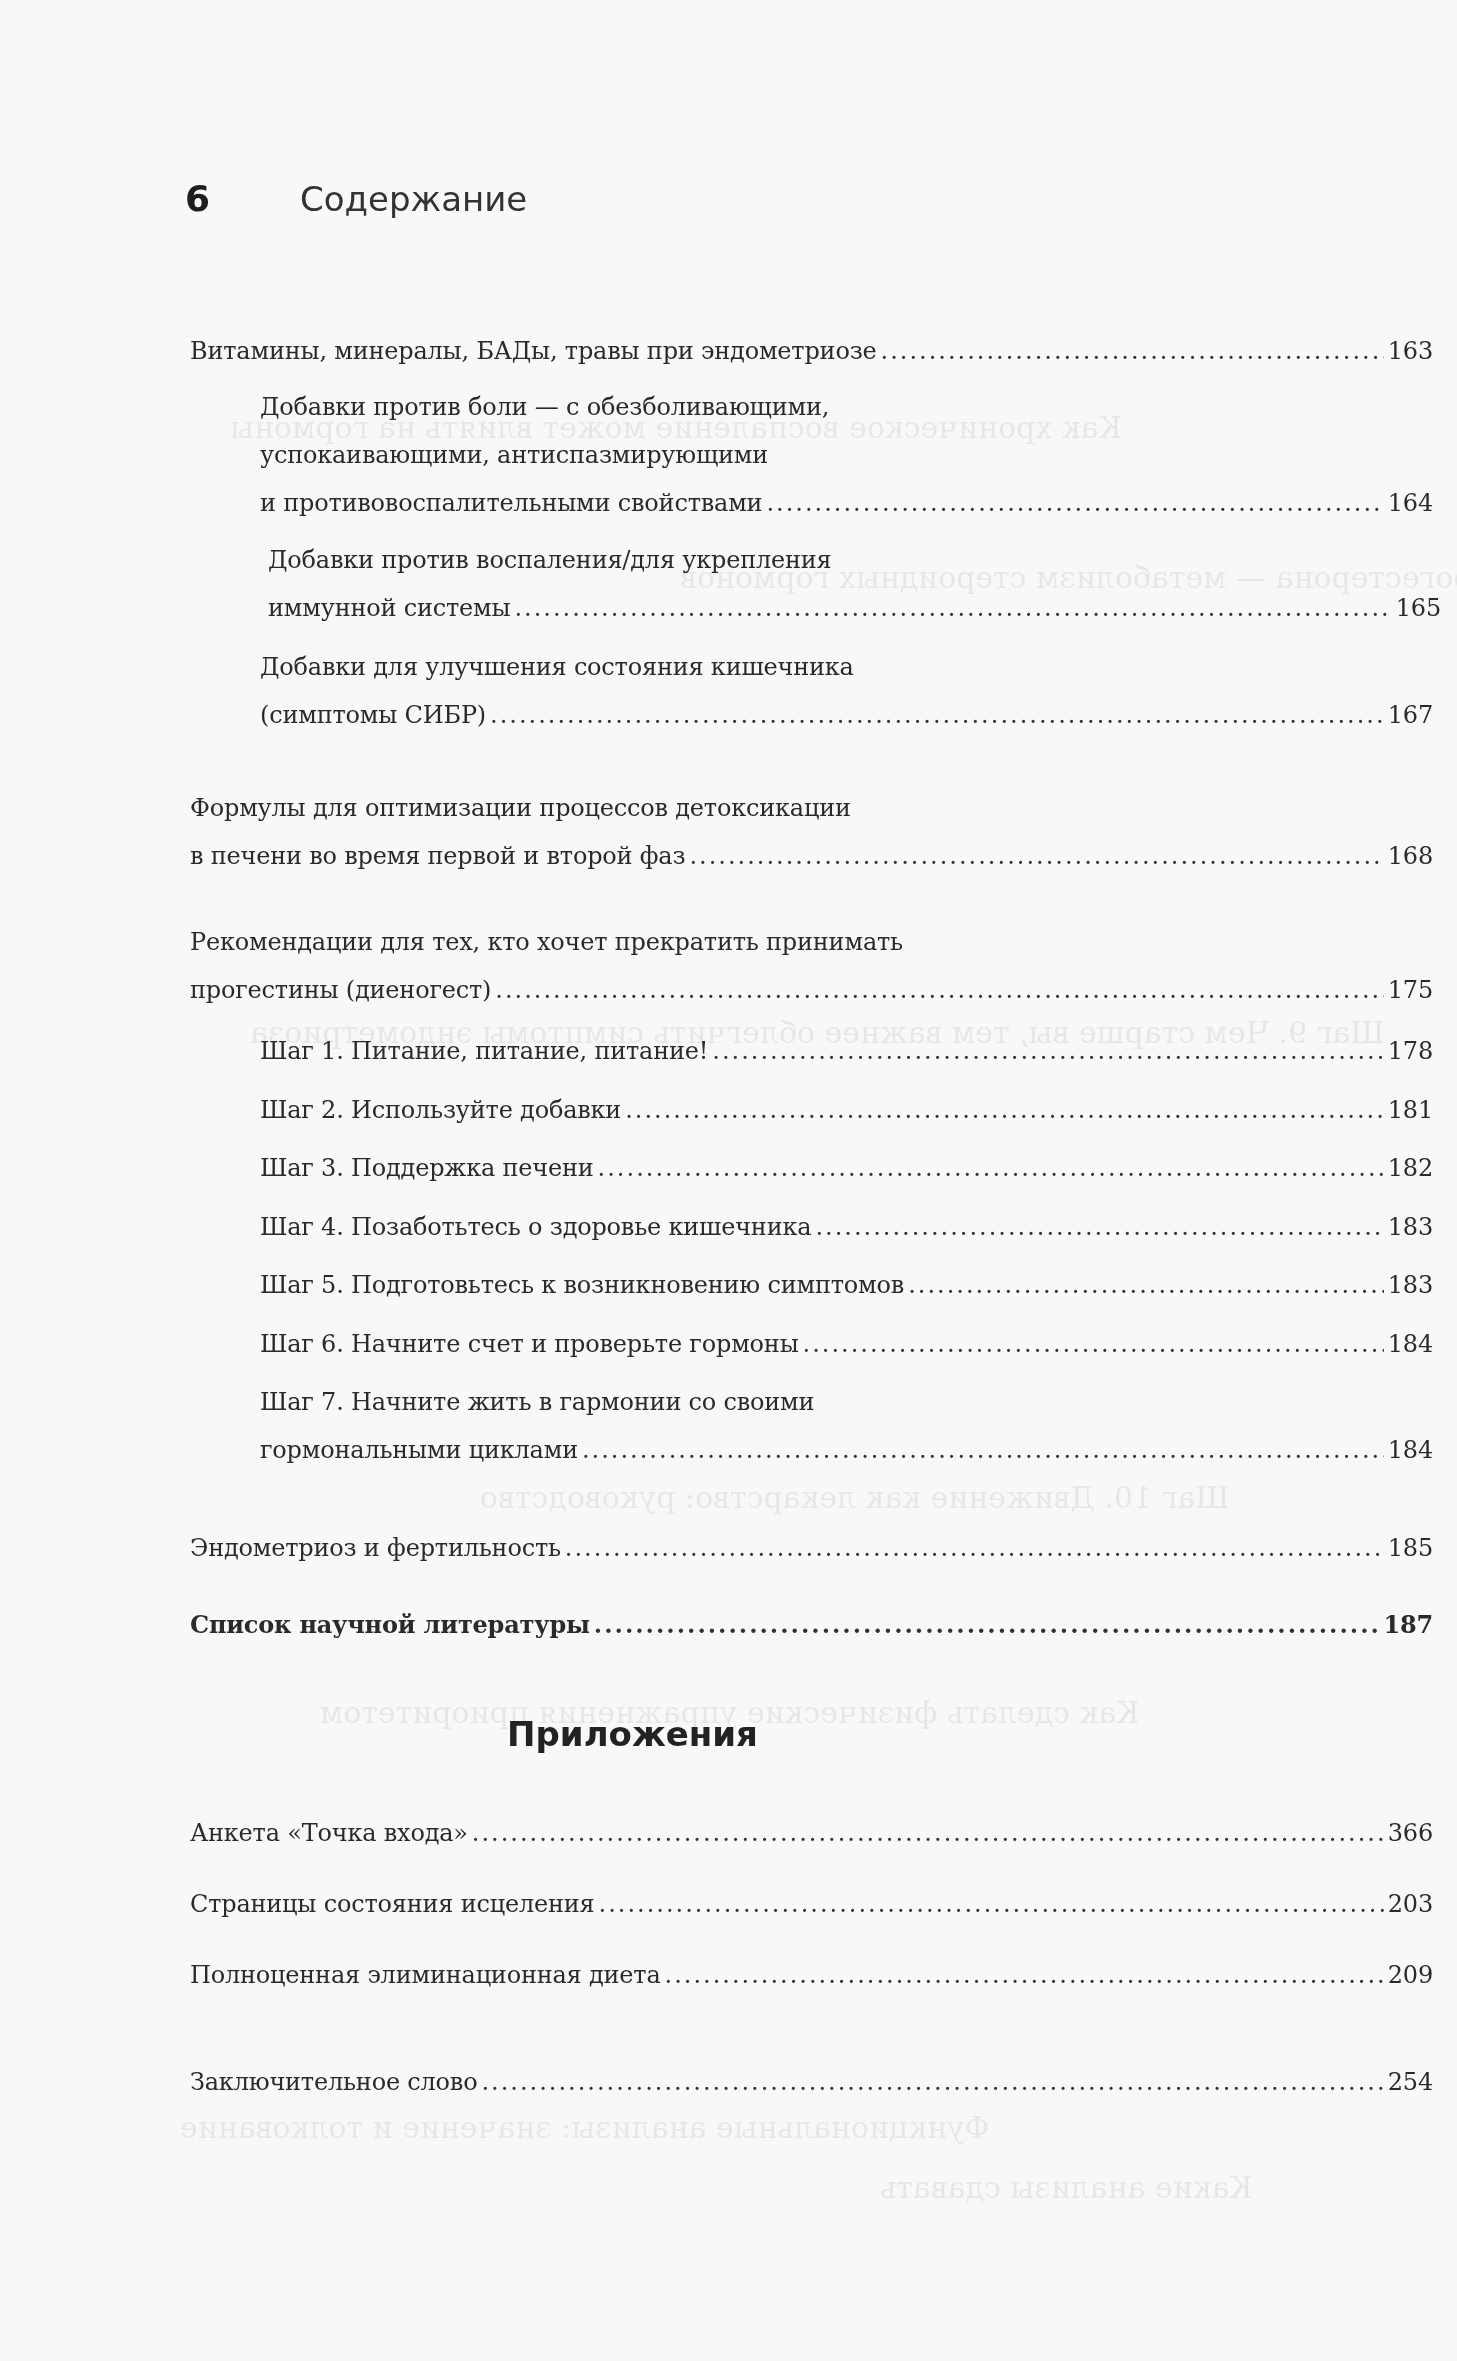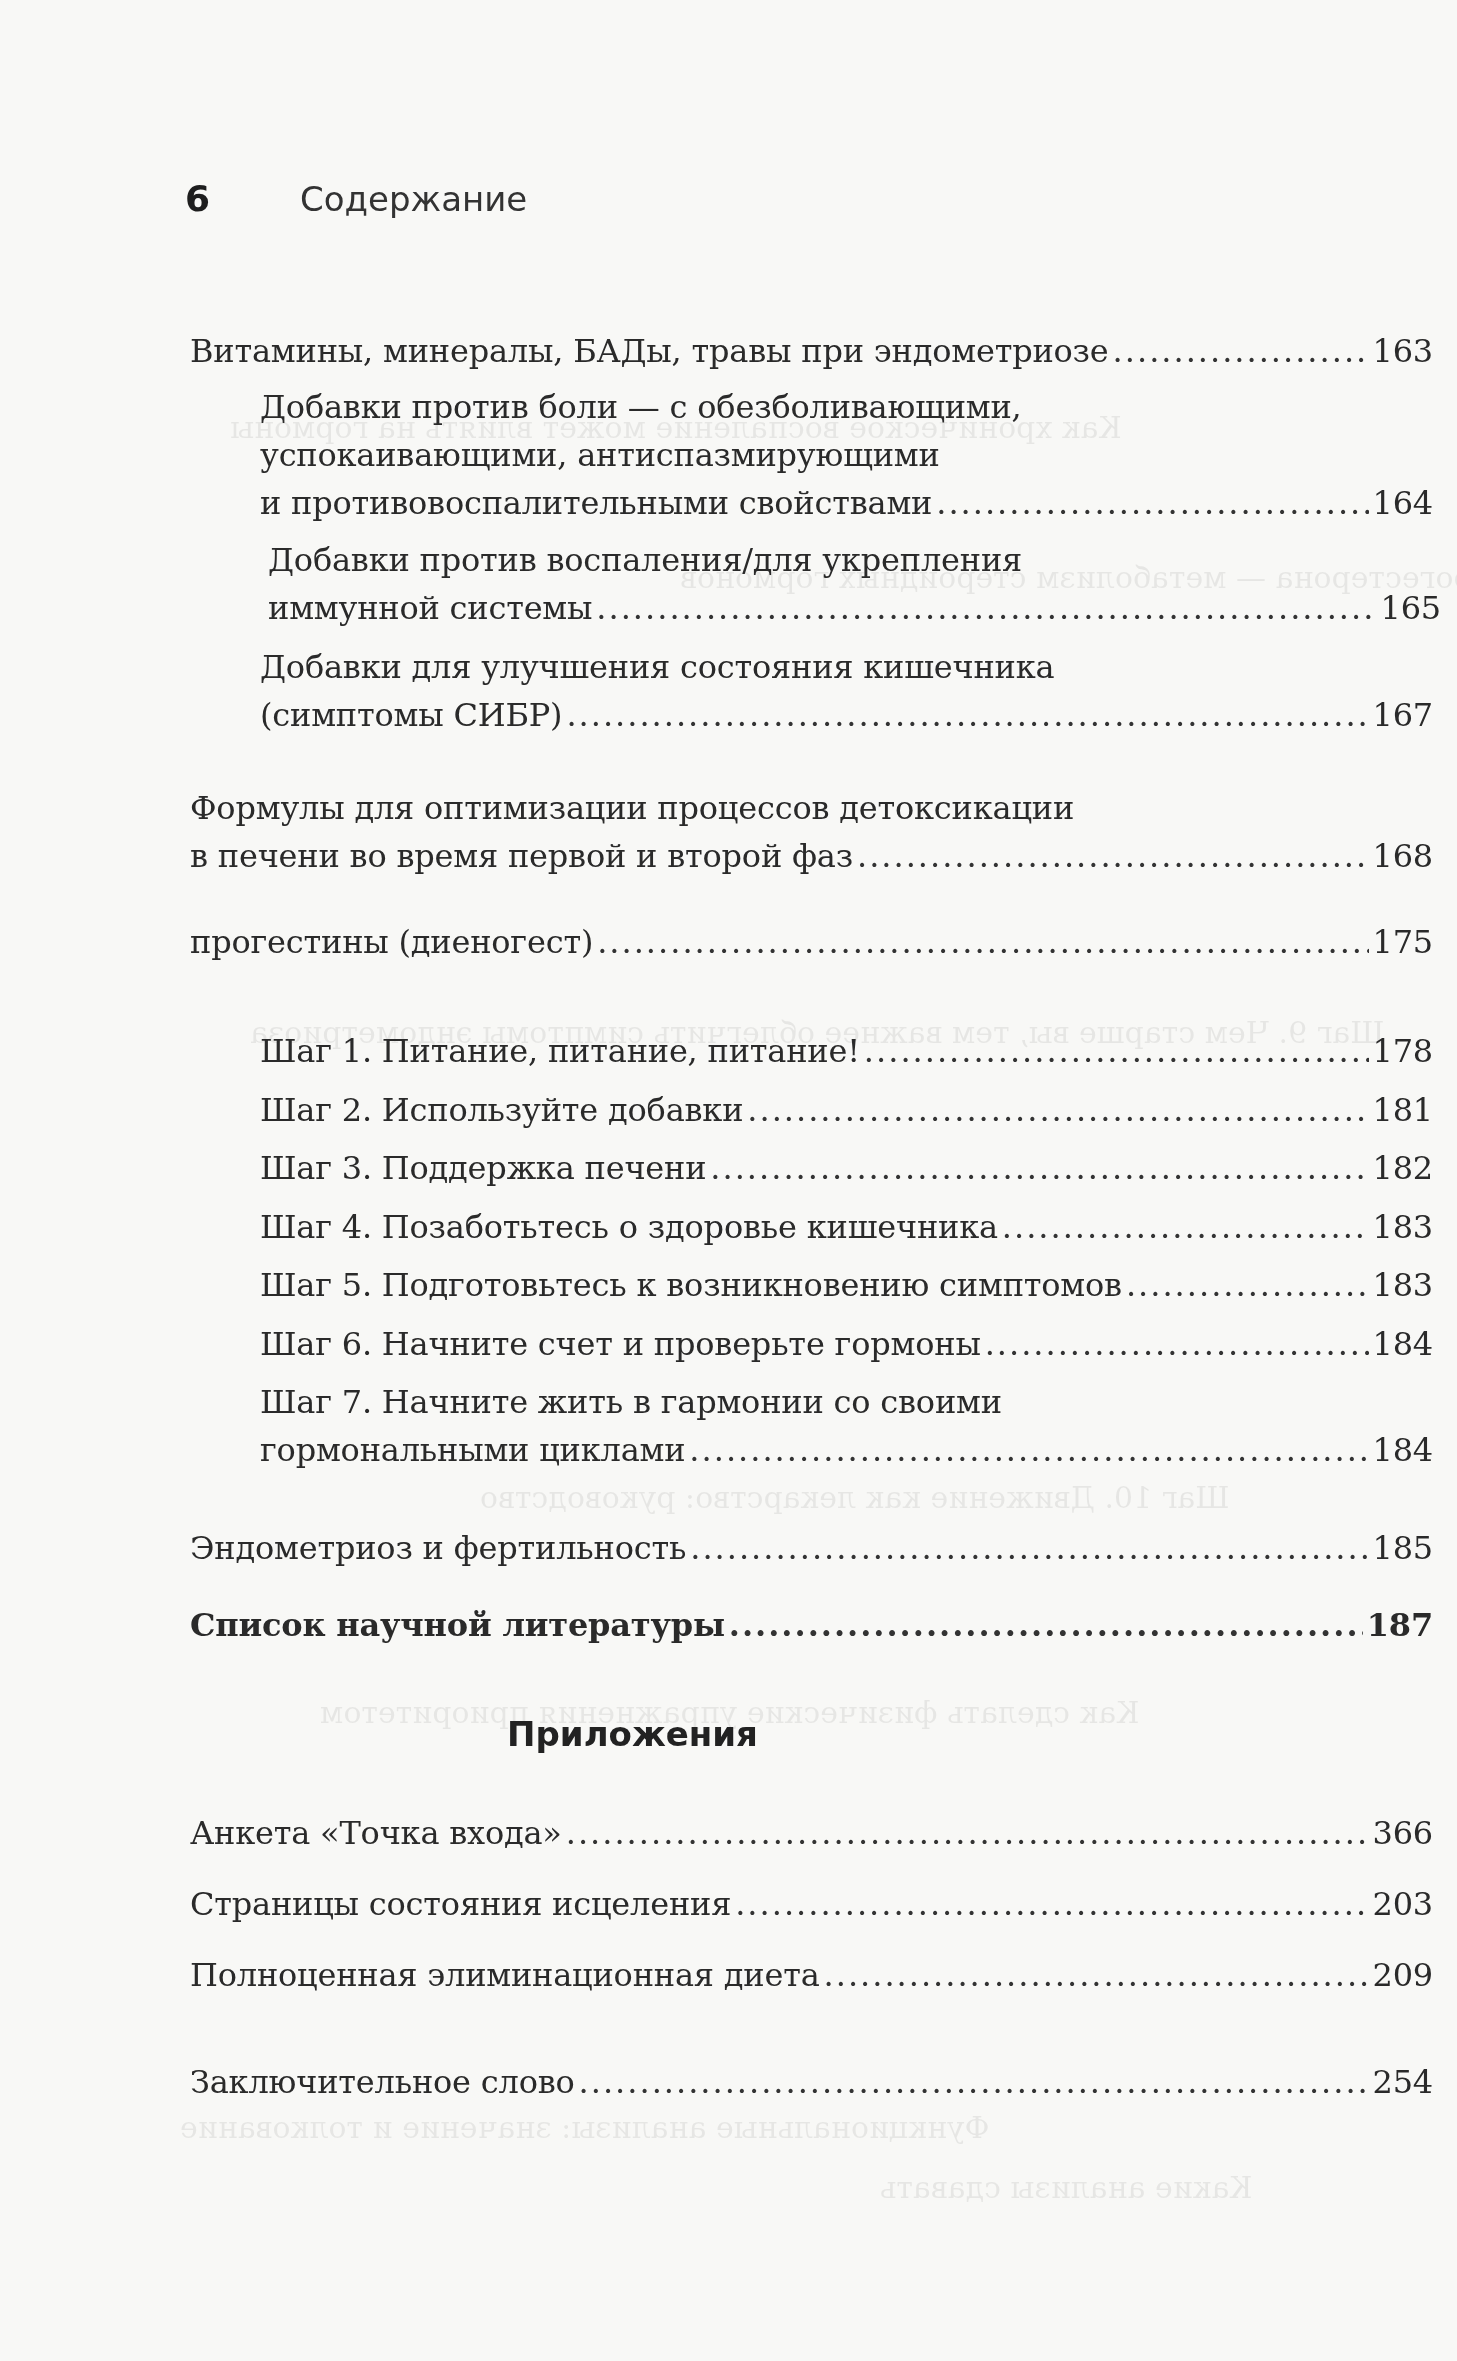--- a/index.html
+++ b/index.html
@@ -37,21 +37,21 @@
     .toc {
       position: absolute;
       left: 190px;
       top: 0;
       width: 1243px;
     }
     .entry {
       position: absolute;
       left: 0;
       width: 1243px;
-      font-size: 32px;
+      font-size: 24px;
       line-height: 48px;
       letter-spacing: -0.2px;
     }
     .entry.sub {
       left: 70px;
       width: 1173px;
     }
     .line {
       display: flex;
       align-items: baseline;
@@ -160,20 +160,23 @@
       </div>
     <div class="line">
       <span class="txt">в печени во время первой и второй фаз</span>
       <span class="dots"></span>
       <span class="pg">168</span>
     </div>
   </div>
 
   <div class="entry" style="top:918px;">
     <div class="line">
+        <span class="txt">Рекомендации для тех, кто хочет прекратить принимать</span>
+      </div>
+    <div class="line">
       <span class="txt">прогестины (диеногест)</span>
       <span class="dots"></span>
       <span class="pg">175</span>
     </div>
   </div>
 
   <div class="entry sub" style="top:1027px;">
     <div class="line">
       <span class="txt">Шаг 1. Питание, питание, питание!</span>
       <span class="dots"></span>

